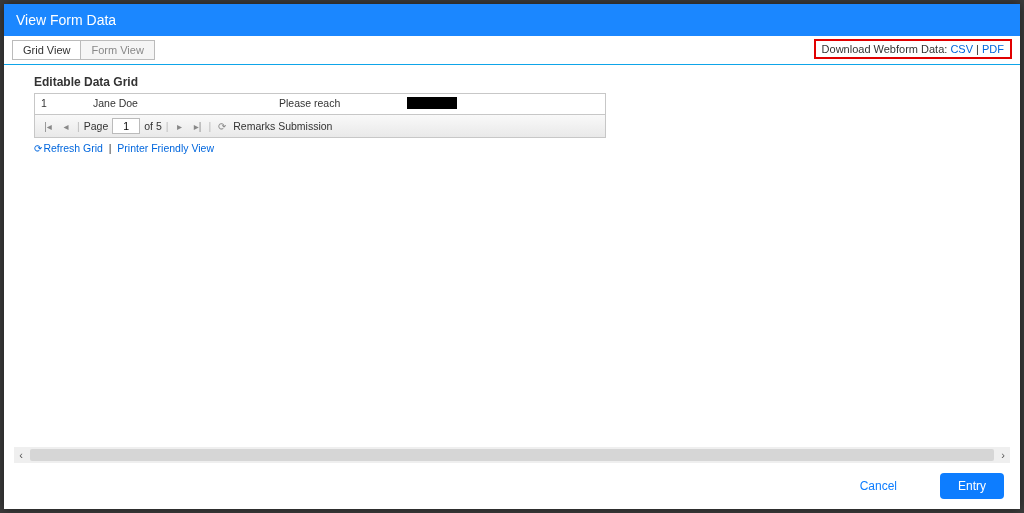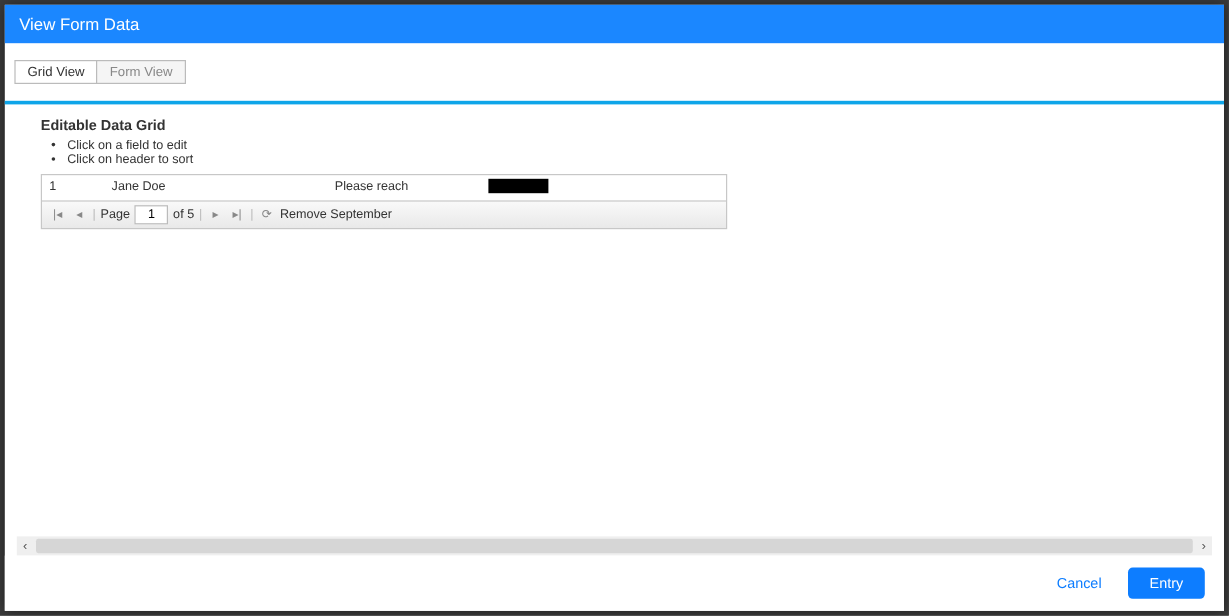--- a/index.html
+++ b/index.html
@@ -1,18 +1,18 @@
 <!DOCTYPE html>
 <html><head>
 <meta charset="utf-8">
 <style>
 html,body{margin:0;padding:0;width:1024px;height:513px;font-family:Arial,Helvetica,sans-serif;font-size:11px;color:#333;overflow:hidden;background:#3c3c3c}
 .modal{position:absolute;top:4px;left:4px;right:4px;bottom:4px;background:#fff;box-shadow:0 0 10px rgba(0,0,0,.5);display:flex;flex-direction:column}
 .header{background:#1b87ff;color:#fff;font-size:14px;padding:8px 12px}
-.toolbar{display:flex;align-items:flex-end;border-bottom:3px solid #0ea5e9;padding:14px 8px;position:relative}
+.toolbar{display:flex;align-items:flex-end;border-bottom:1px solid #0ea5e9;padding:4px 8px;position:relative}
 .tabs{display:flex}
 .tab{padding:3px 10px;border:1px solid #bbb;background:#f5f5f5;font-size:11px;cursor:pointer;margin-right:-1px}
 .tab.active{background:#fff;font-weight:normal;color:#333}
 .tab.inactive{color:#888}
 .download-box{position:absolute;right:8px;top:3px;border:2px solid #e10000;padding:2px 6px;font-size:11px}
 .download-box a{color:#0066dd;text-decoration:none}
 .body{flex:1;padding:6px 30px;overflow:hidden}
 .title{font-weight:bold;font-size:12px;margin:4px 0}
 ul.hints{margin:2px 0 6px 0;padding-left:22px}
 ul.hints li{font-size:10.5px}
@@ -37,47 +37,47 @@
 .col-ip{width:56px}
 .blackbox{background:#000;color:#000;width:50px;height:12px;display:inline-block}
 .pager{background:linear-gradient(#f9f9f9,#e9e9e9);border-top:1px solid #c7c7c7;padding:3px 6px;display:flex;align-items:center;gap:4px;font-size:10.5px}
 .pgbtn{width:14px;height:14px;display:inline-flex;align-items:center;justify-content:center;color:#888;font-size:10px}
 .pginput{width:22px;font-size:10.5px;text-align:center;border:1px solid #bbb}
 .sep{color:#bbb}
 .action-row2{margin-top:4px;font-size:10.5px}
 .scroll-strip{position:absolute;left:10px;right:10px;bottom:46px;height:16px;background:#efefef;display:flex;align-items:center}
 .scroll-track{flex:1;height:12px;background:#d6d6d6;border-radius:2px;margin:0 2px}
 .scroll-arrow{width:14px;text-align:center;color:#555;font-size:11px}
-.footer{position:absolute;bottom:0;left:0;right:0;padding:10px 16px;display:flex;justify-content:flex-end;gap:4px;background:#fff}
+.footer{position:absolute;bottom:0;left:0;right:0;padding:10px 16px;display:flex;justify-content:flex-end;gap:25px;background:#fff}
 .btn{padding:6px 18px;border-radius:4px;font-size:12px;cursor:pointer;border:none}
 .btn-cancel{background:transparent;color:#0d7dff}
 .btn-done{background:#0d7dff;color:#fff}
 </style>
 </head>
 <body>
 
 <div class="modal">
 
   <div class="header">
     <span>View Form Data</span>
   </div>
 
   <div class="toolbar">
     <div class="tabs">
       <div class="tab active">Grid View</div>
       <div class="tab inactive">Form View</div>
     </div>
+    <div class="download-box">
+      <span>Download Webform Data:</span>
+      <a href="#">CSV</a><span> | </span><a href="#">PDF</a>
+    </div>
   </div>
 
   <div class="body">
     <div class="title">Editable Data Grid</div>
-    <ul class="hints">
-      <li>Click on a field to edit</li>
-      <li>Click on header to sort</li>
-    </ul>
 
 
     <div class="grid">
       <div class="grid-row">
         <div class="col-id">1</div>
         <div class="col-name">Jane Doe</div>
         <div class="col-email"></div>
         <div class="col-phone"></div>
         <div class="col-help">Please reach ...</div>
         <div class="col-remarks"></div>
@@ -88,24 +88,29 @@
         <span class="pgbtn">◂</span>
         <span class="sep">|</span>
         <span>Page</span>
         <input class="pginput" value="1" style="">
         <span>of 5</span>
         <span class="sep">|</span>
         <span class="pgbtn">▸</span>
         <span class="pgbtn">▸|</span>
         <span class="sep">|</span>
         <span class="pgbtn">⟳</span>
-        <span>Remove September</span>
+        <span>Remarks Submission</span>
       </div>
     </div>
 
+    <div class="action-row2">
+      <span class="refresh-icon">⟳</span><a href="#" class="link">Refresh Grid</a>
+      &nbsp;|&nbsp;
+      <a href="#" class="link">Printer Friendly View</a>
+    </div>
   </div>
 
   <div class="scroll-strip">
     <div class="scroll-arrow">‹</div>
     <div class="scroll-track"></div>
     <div class="scroll-arrow">›</div>
   </div>
 
   <div class="footer">
     <button class="btn btn-cancel">Cancel</button>

